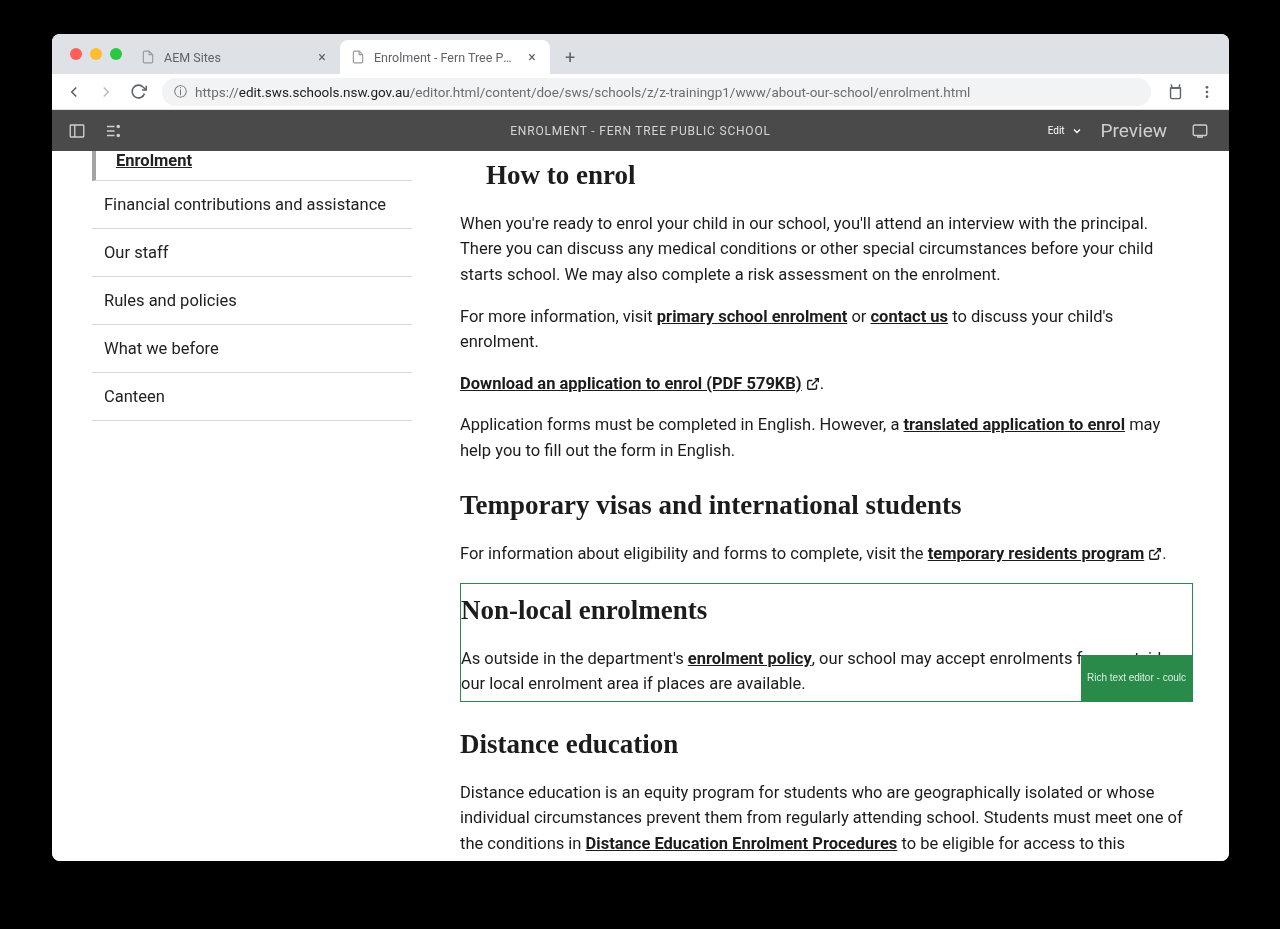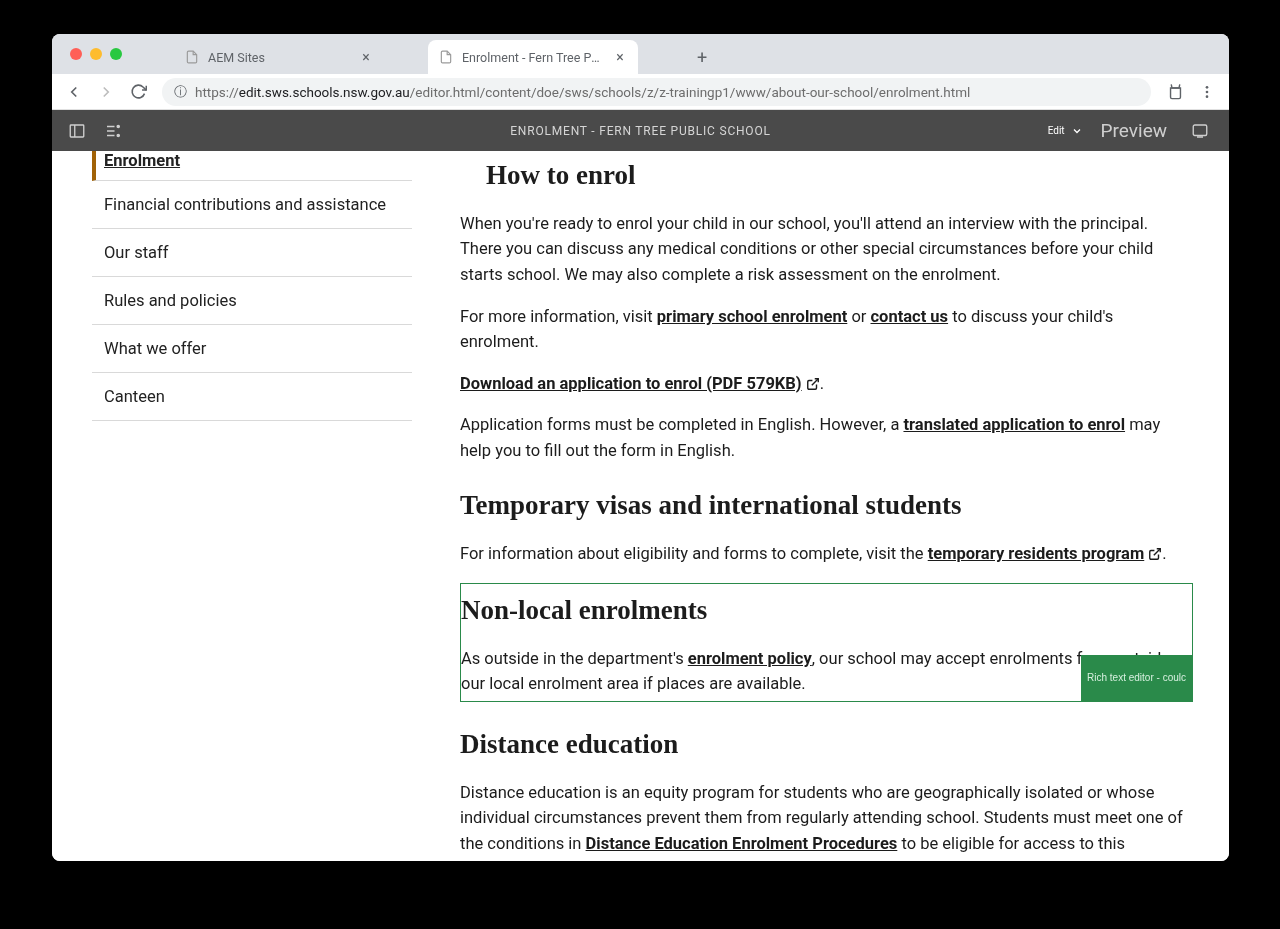--- a/index.html
+++ b/index.html
@@ -17,21 +17,20 @@
   box-shadow: 0 10px 40px rgba(0,0,0,0.5);
 }
 
 .tab-bar {
   height: 40px;
   background: #dee1e6;
   display: flex;
   align-items: flex-end;
   padding-left: 10px;
   position: relative;
-  gap: 44px;
 }
 .window-controls {
   display: flex;
   gap: 8px;
   align-items: center;
   padding: 0 8px;
   height: 100%;
 }
 .wc-dot { width: 12px; height: 12px; border-radius: 50%; }
 .wc-red { background: #ff5f57; }
@@ -115,26 +114,26 @@
 }
 .side-list { list-style:none; }
 .side-item {
   padding: 14px 10px 14px 12px;
   border-bottom: 1px solid #d9d9d9;
   font-size: 16.5px;
   color: #222;
   cursor: pointer;
 }
 .side-item.active {
-  border-left: 4px solid #a16207;
+  border-left: 4px solid #a3a3a3;
   font-weight: 700;
   text-decoration: underline;
   padding-top: 0;
   padding-bottom: 10px;
-  padding-left: 8px;
+  padding-left: 20px;
 }
 
 .main {
   flex: 1;
   padding: 4px 36px 20px 48px;
   color: #1c1c1c;
   font-size: 16.5px;
   line-height: 1.55;
 }
 .main h2 {
@@ -276,21 +275,21 @@
     </div>
   </div>
 
   <div class="content-area">
     <nav class="sidebar">
       <ul class="side-list">
         <li class="side-item active">Enrolment</li>
         <li class="side-item">Financial contributions and assistance</li>
         <li class="side-item">Our staff</li>
         <li class="side-item">Rules and policies</li>
-        <li class="side-item">What we offer</li>
+        <li class="side-item">What we before</li>
         <li class="side-item">Canteen</li>
       </ul>
     </nav>
 
     <main class="main">
       <h2 class="first">How to enrol</h2>
       <p>When you're ready to enrol your child in our school, you'll attend an interview with the principal. There you can discuss any medical conditions or other special circumstances before your child starts school. We may also complete a risk assessment on the enrolment.</p>
       <p>
         <span>For more information, visit </span><a href="#">primary school enrolment</a><span> or </span><a href="#">contact us</a><span> to discuss your child's enrolment.</span>
       </p>

